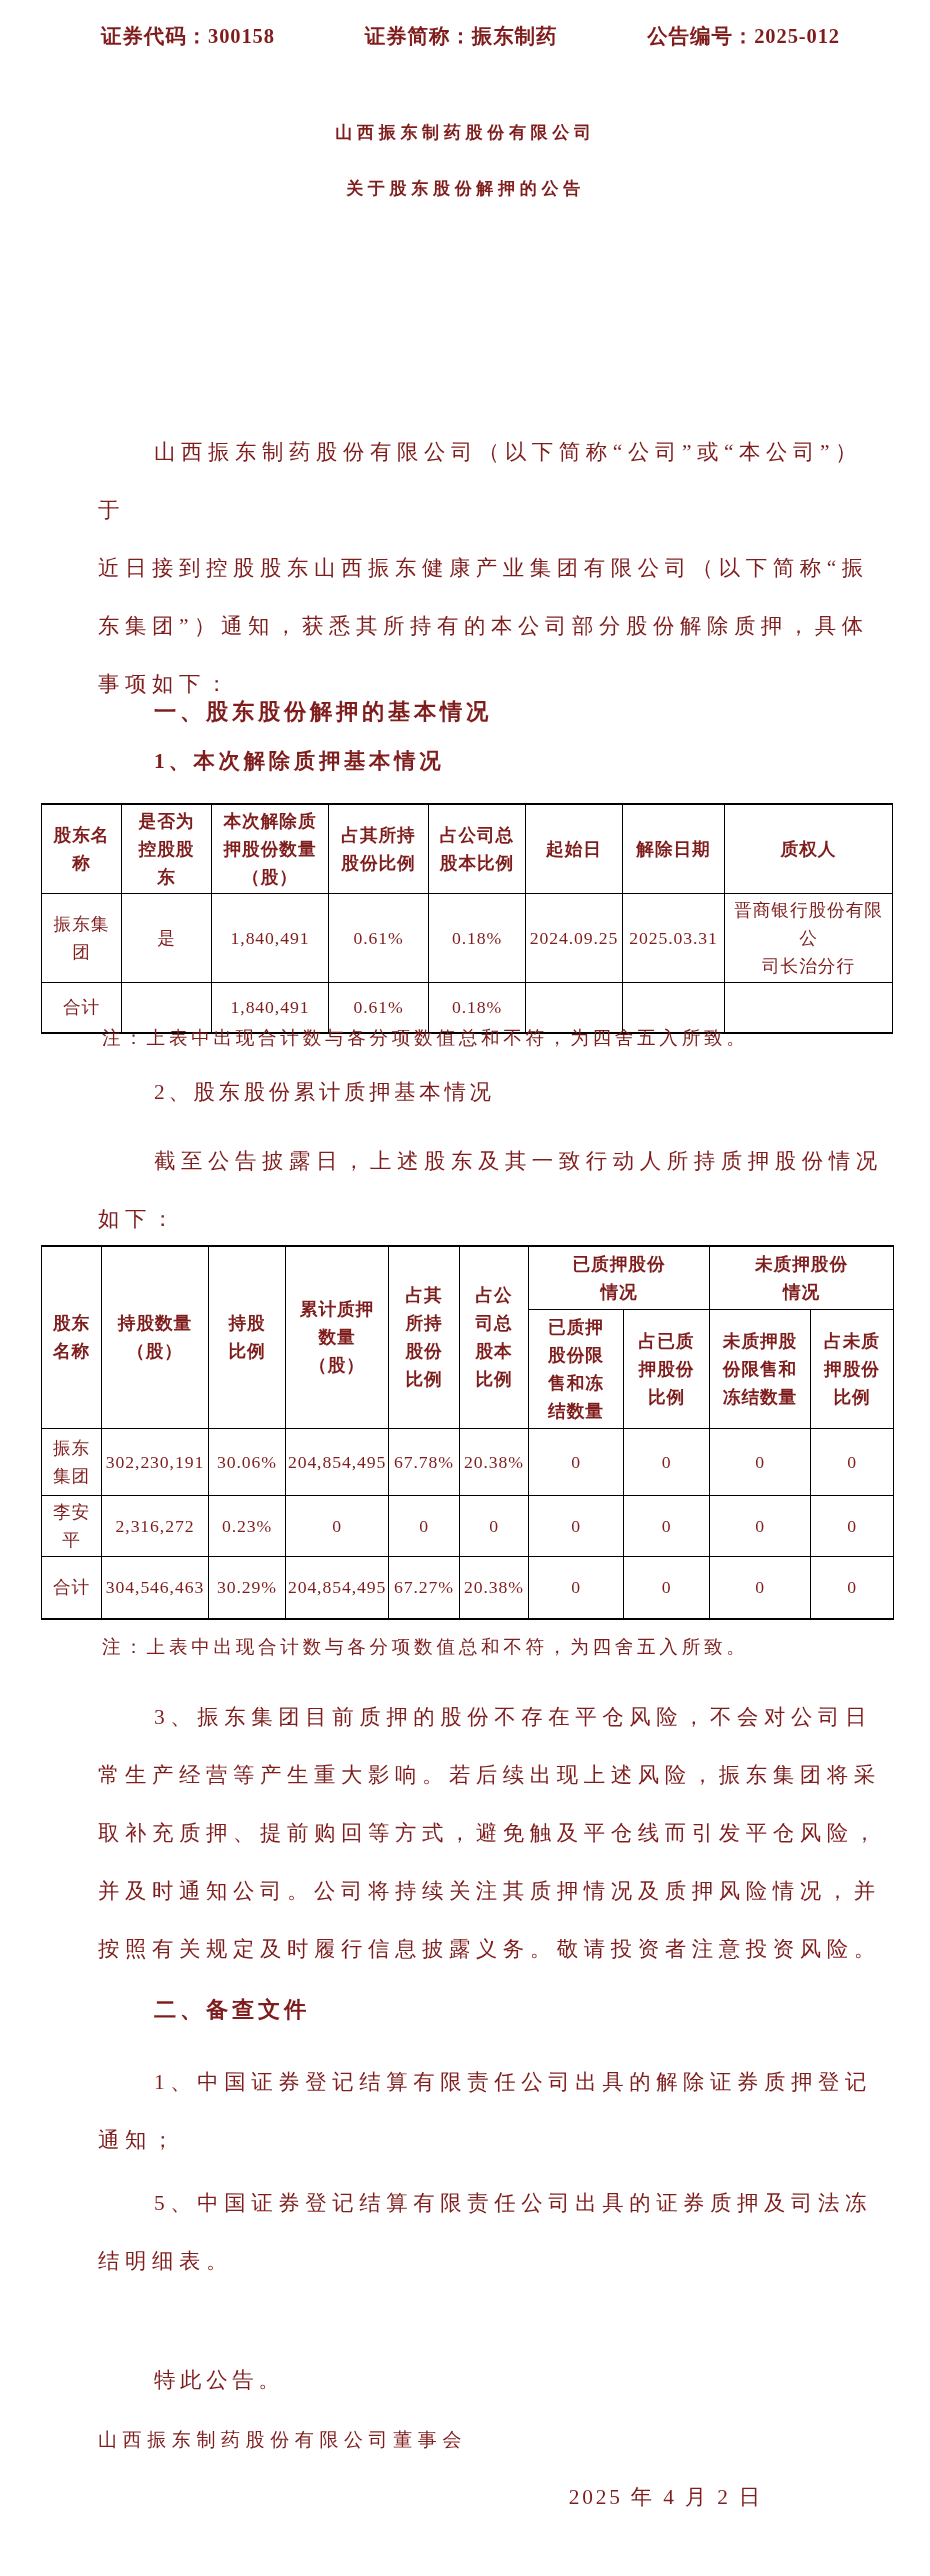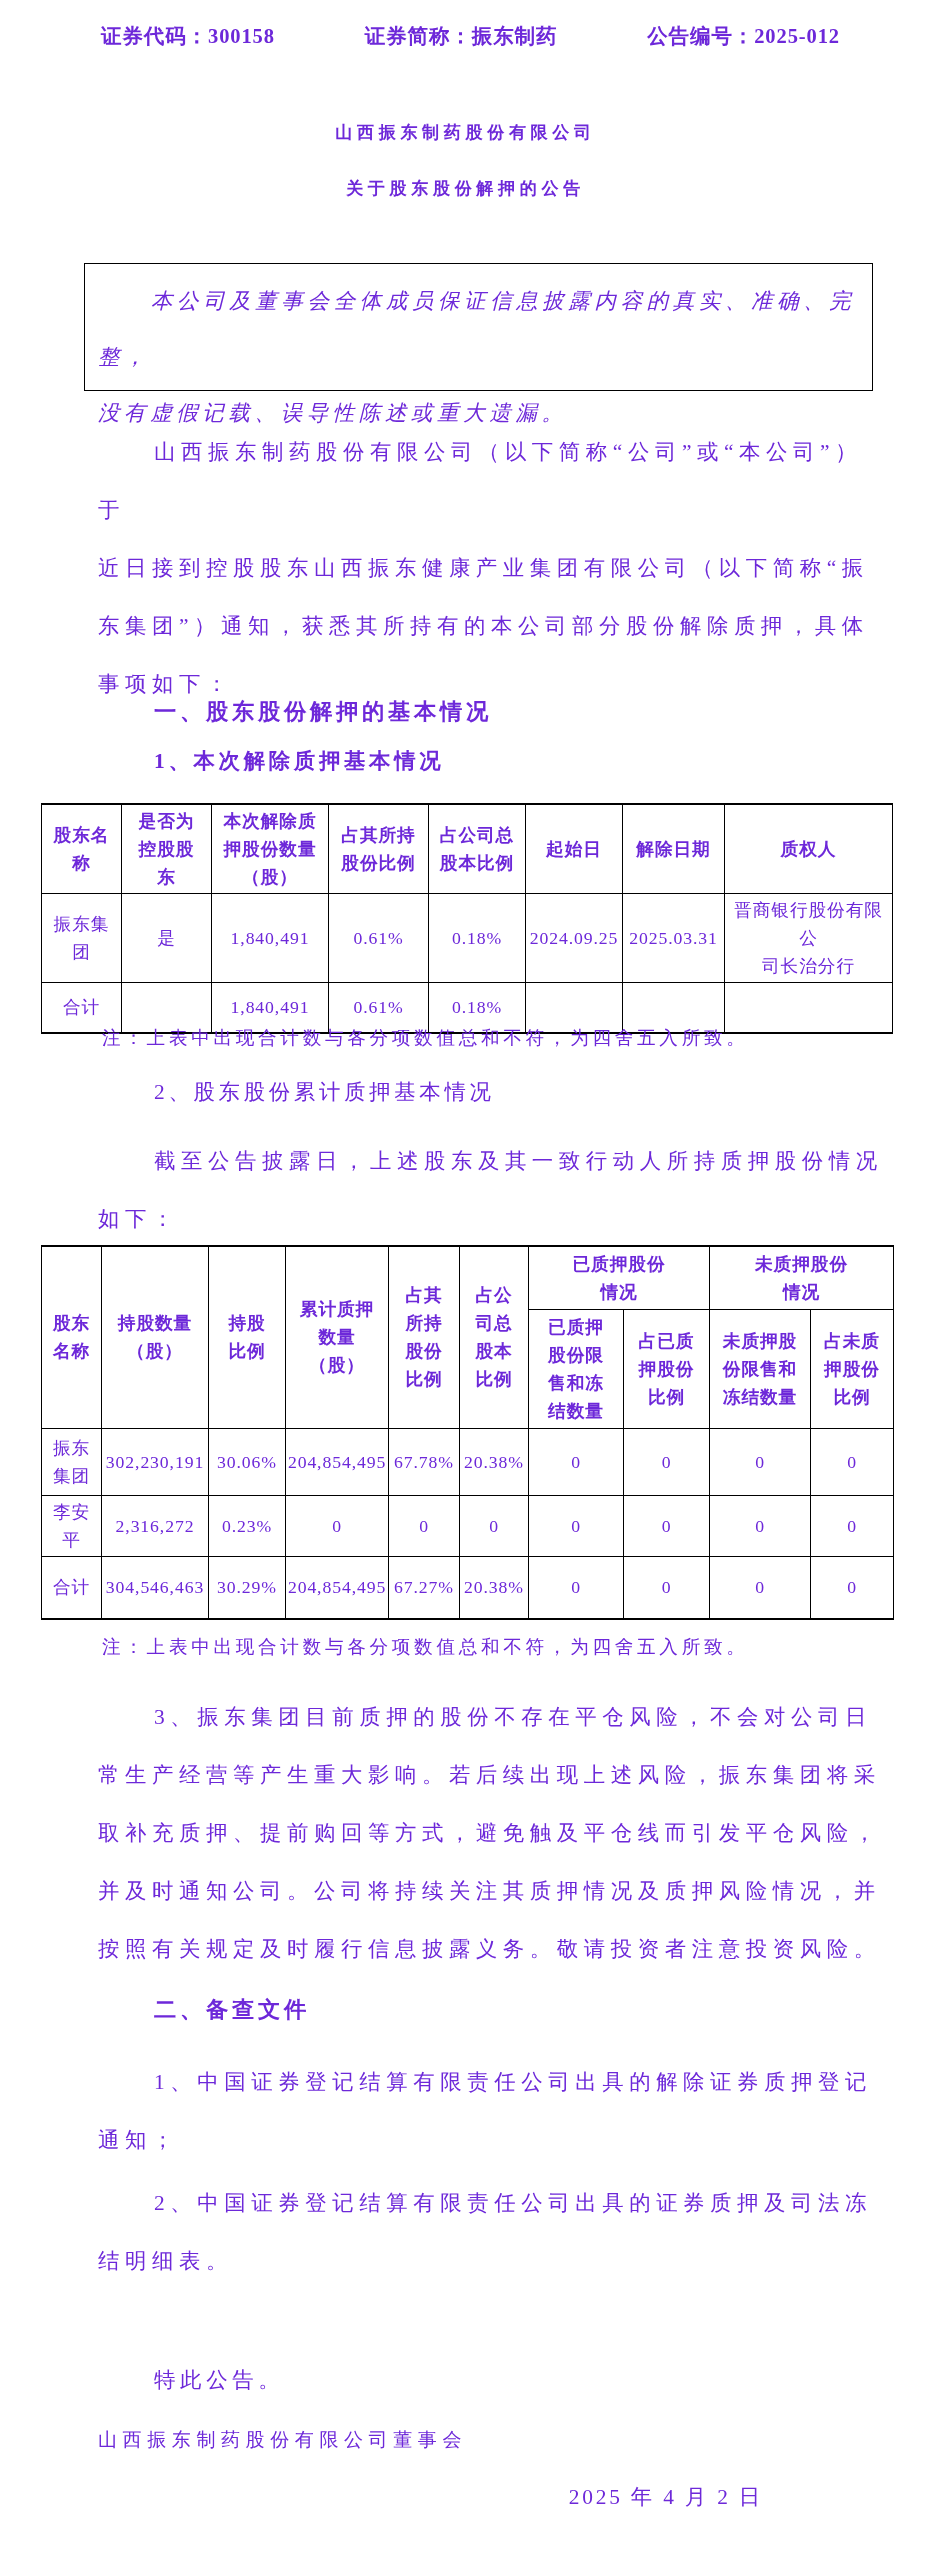--- a/index.html
+++ b/index.html
@@ -1,21 +1,21 @@
 <!DOCTYPE html>
 <html style="font-size:15px"><head>
 <meta charset="utf-8">
 <style>
   html,body { margin:0; padding:0; background:#ffffff; }
   .page {
     position:relative;
     width:931px;
     height:2576px;
     background:#ffffff;
-    color:#6d28d9;
+    color:#7f1d1d;
     font-family:"Liberation Serif","DejaVu Serif",serif;
     overflow:hidden;
   }
   .abs { position:absolute; }
   .pre { white-space:pre-line; }
 
   
   .dochead {
     top:22.3px; left:101px; width:739px;
     display:flex; justify-content:space-between;
@@ -102,24 +102,20 @@
 
   <div class="abs dochead">
     <span>证券代码：300158</span>
     <span>证券简称：振东制药</span>
     <span>公告编号：2025-012</span>
   </div>
 
   <div class="abs title" style="top:117px;">山西振东制药股份有限公司</div>
   <div class="abs title" style="top:173px;">关于股东股份解押的公告</div>
 
-  <div class="abs dbox">
-    <p class="pre">本公司及董事会全体成员保证信息披露内容的真实、准确、完整，
-没有虚假记载、误导性陈述或重大遗漏。</p>
-  </div>
 
   <div class="abs para pre" style="top:423px;">山西振东制药股份有限公司（以下简称“公司”或“本公司”）于
 近日接到控股股东山西振东健康产业集团有限公司（以下简称“振
 东集团”）通知，获悉其所持有的本公司部分股份解除质押，具体
 事项如下：</div>
 
   <div class="abs h-bold" style="top:674px;margin-top:23px;">一、股东股份解押的基本情况</div>
   <div class="abs h-sub" style="top:746px;font-weight:bold;">1、本次解除质押基本情况</div>
 
   <table class="tbl" style="top:803px; width:851px;">
@@ -279,21 +275,21 @@
 
   <div class="abs para pre" style="top:1688px;">3、振东集团目前质押的股份不存在平仓风险，不会对公司日
 常生产经营等产生重大影响。若后续出现上述风险，振东集团将采
 取补充质押、提前购回等方式，避免触及平仓线而引发平仓风险，
 并及时通知公司。公司将持续关注其质押情况及质押风险情况，并
 按照有关规定及时履行信息披露义务。敬请投资者注意投资风险。</div>
 
   <div class="abs h-bold" style="top:1995px;">二、备查文件</div>
   <div class="abs para pre" style="top:2053px;">1、中国证券登记结算有限责任公司出具的解除证券质押登记
 通知；</div>
-  <div class="abs para pre" style="top:2174px;">2、中国证券登记结算有限责任公司出具的证券质押及司法冻
+  <div class="abs para pre" style="top:2174px;">5、中国证券登记结算有限责任公司出具的证券质押及司法冻
 结明细表。</div>
 
   <div class="abs closing" style="top:2365px;">特此公告。</div>
   <div class="abs sig" style="top:2425px;">山西振东制药股份有限公司董事会</div>
   <div class="abs date" style="top:2482px;">2025 年 4 月 2 日</div>
 
 </div>
 
 
 </body></html>

